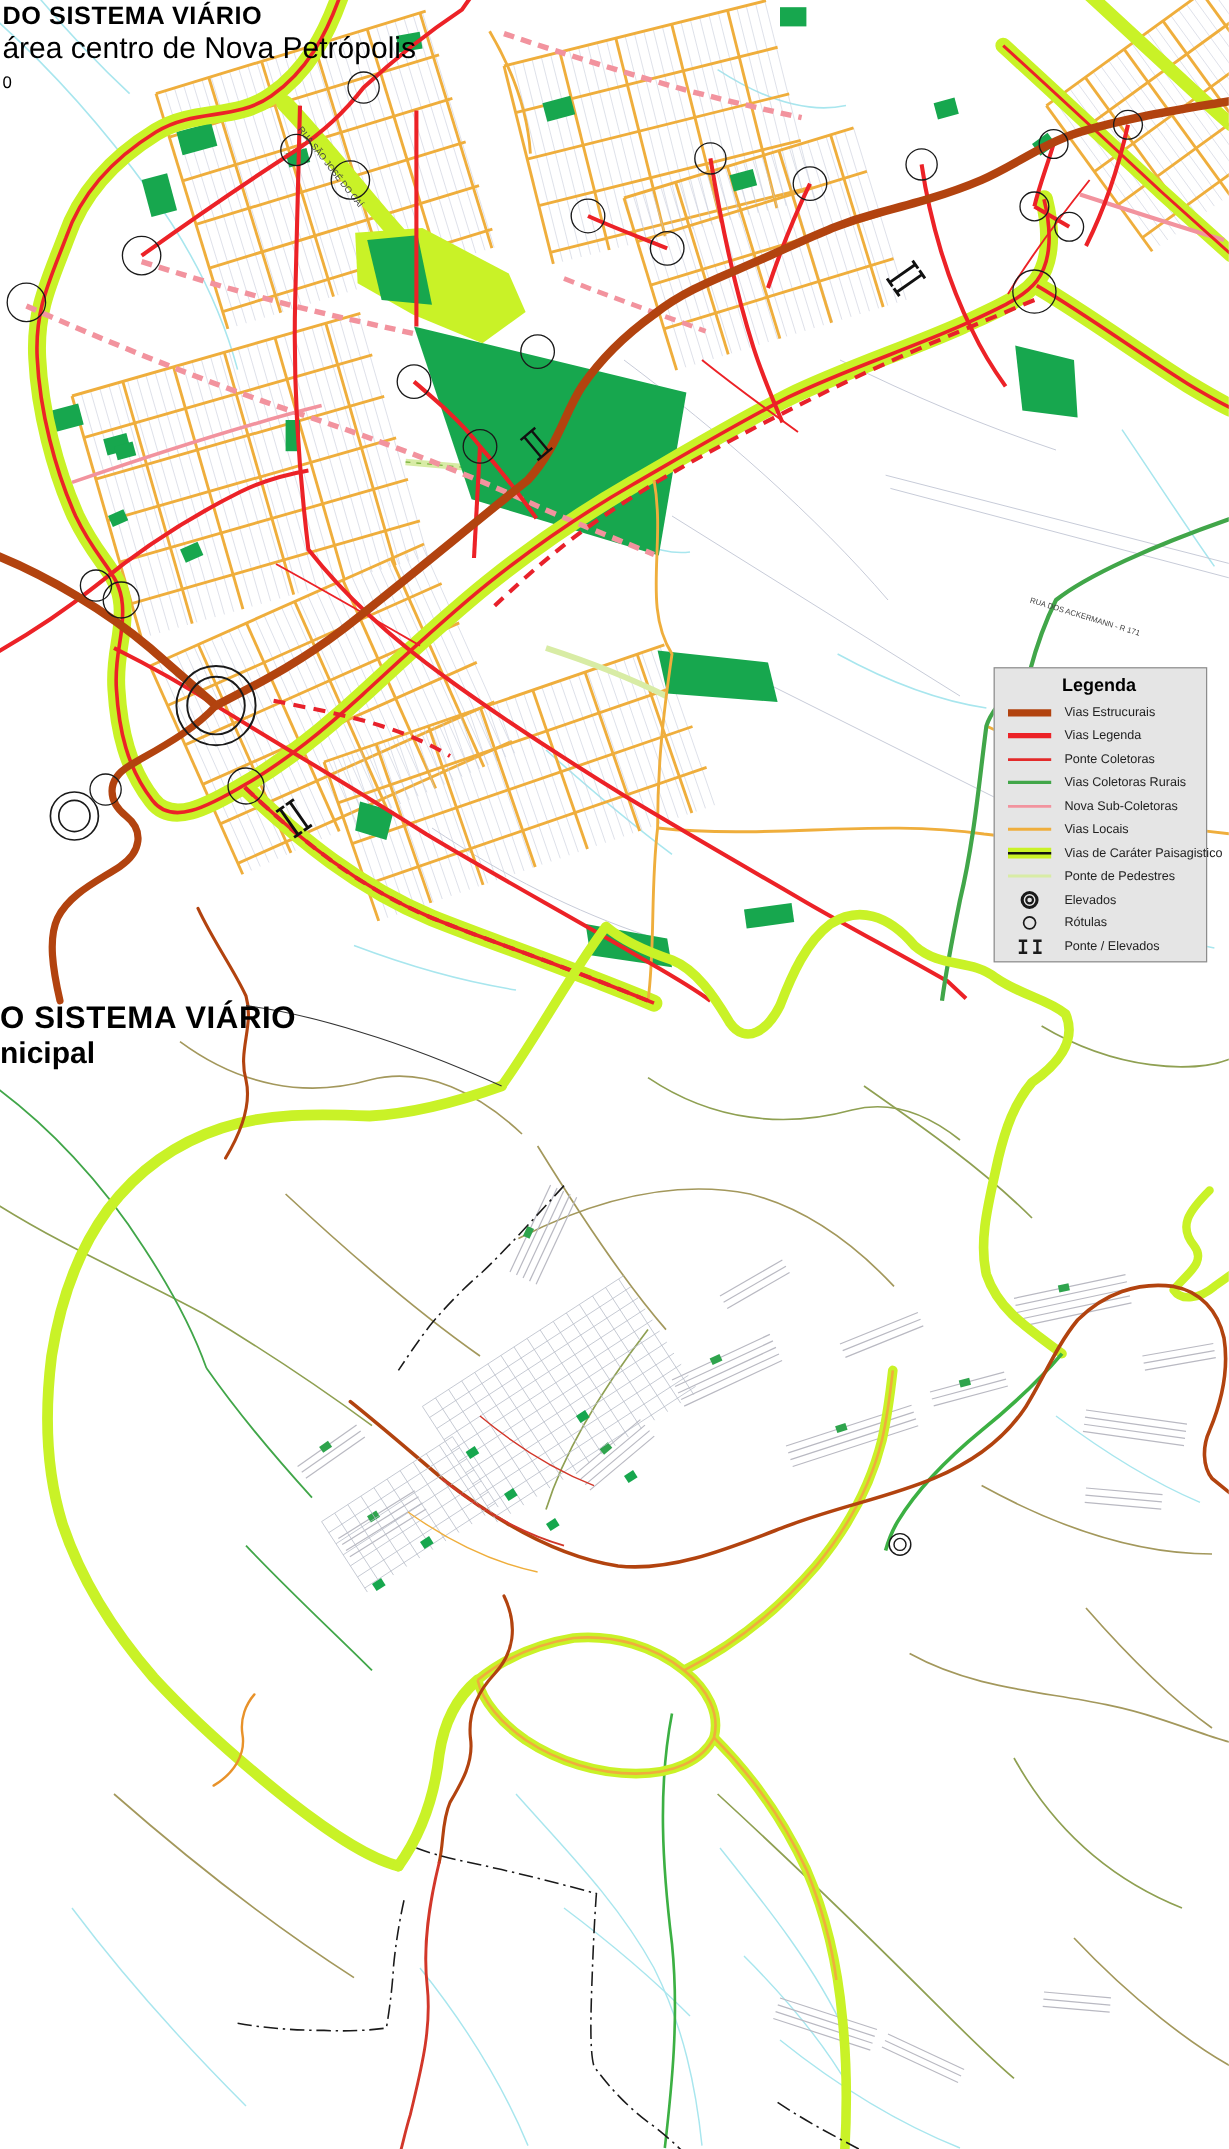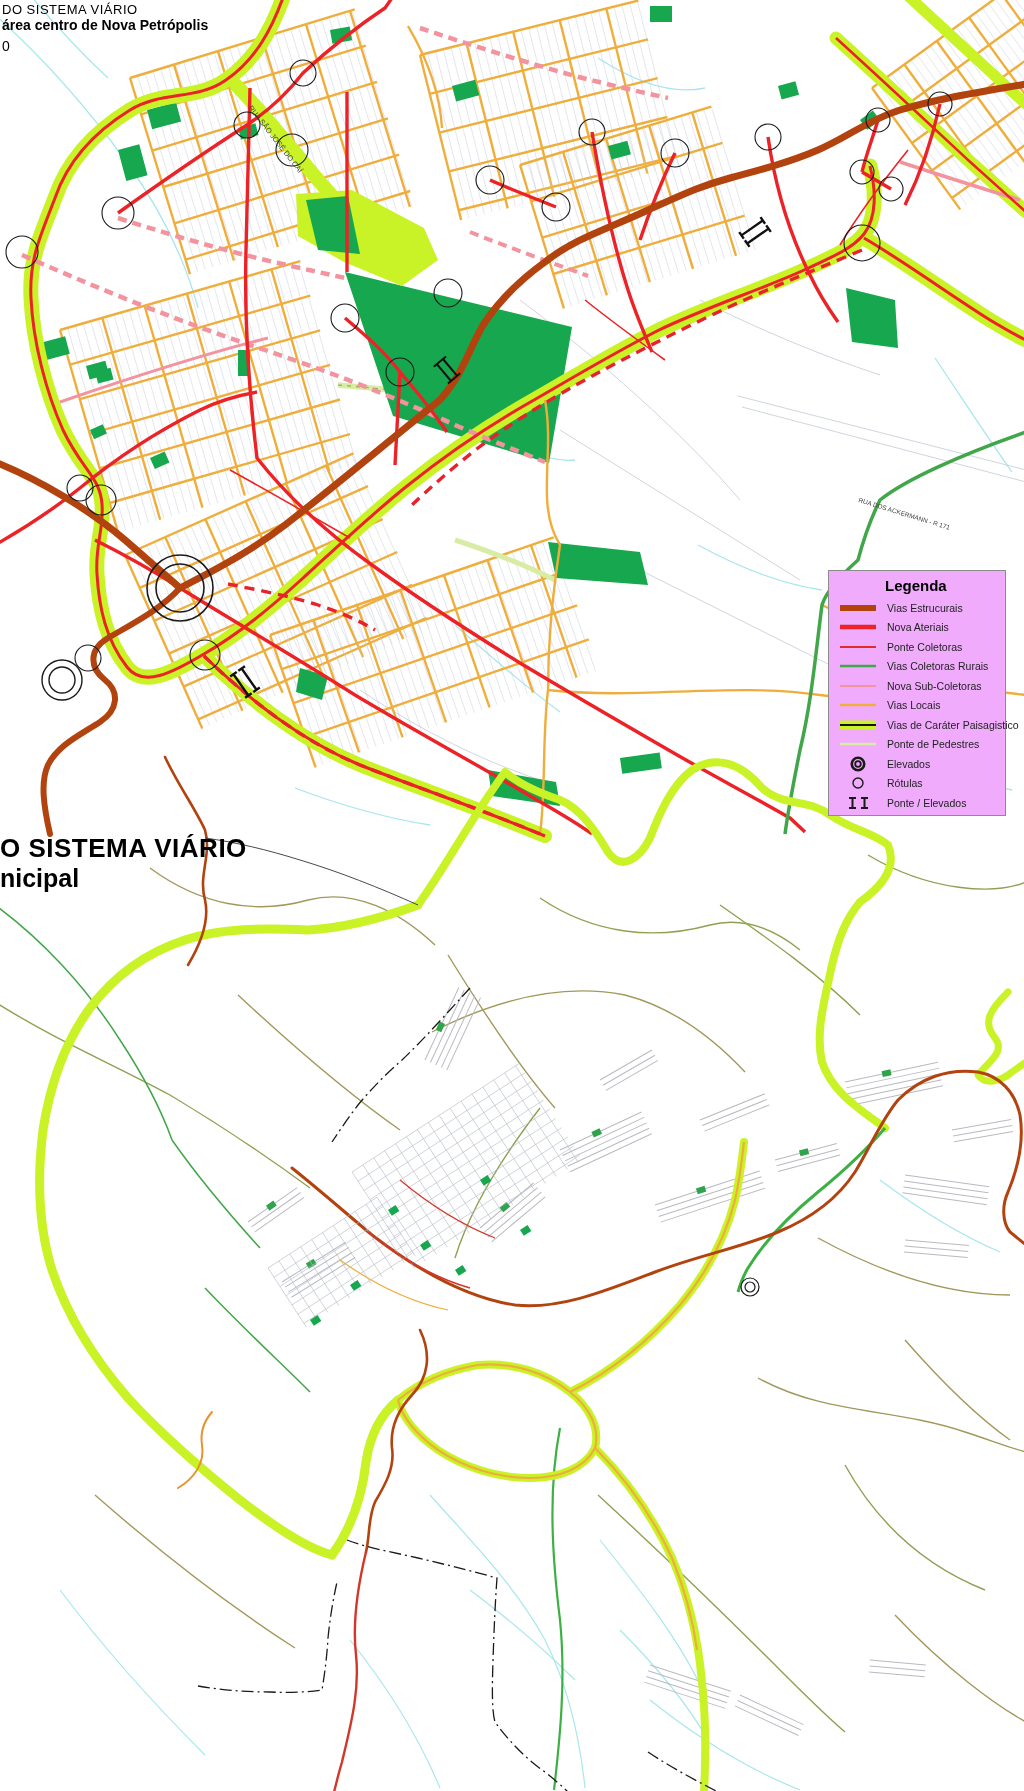--- a/index.html
+++ b/index.html
@@ -2,29 +2,29 @@
 <html><head>
 <meta charset="utf-8">
 <style>
   html,body{margin:0;padding:0;background:#ffffff;}
   body{width:1024px;height:1791px;position:relative;overflow:hidden;
        font-family:"Liberation Sans", sans-serif;}
   #map-svg{position:absolute;left:0;top:0;width:1024px;height:1791px;}
   
   .title-block{position:absolute;color:#000;z-index:5;}
   #title1{left:2px;top:2px;}
-  #title1 .l1{font-size:13px;font-weight:400;letter-spacing:.5px;white-space:nowrap;}
-  #title1 .l2{font-size:14px;font-weight:700;white-space:nowrap;}
+  #title1 .l1{font-size:21px;font-weight:700;letter-spacing:.5px;white-space:nowrap;}
+  #title1 .l2{font-size:25px;font-weight:400;white-space:nowrap;}
   #title1 .l3{font-size:14px;font-weight:400;margin-top:5px;}
   #title2{left:0px;top:833px;}
   #title2 .l1{font-size:26px;font-weight:800;letter-spacing:.5px;white-space:nowrap;text-align:right;}
   #title2 .l2{font-size:25px;font-weight:700;}
   
-  #legend{position:absolute;left:828px;top:570px;width:178px;height:246px;
-          background:#f0abfc;border:1px solid #8c8c8c;z-index:6;box-sizing:border-box;}
+  #legend{position:absolute;left:828px;top:556px;width:178px;height:246px;
+          background:#e5e5e5;border:1px solid #8c8c8c;z-index:6;box-sizing:border-box;}
   #legend .ltitle{font-size:15px;font-weight:800;color:#000;margin:6px 0 4px 56px;}
   .lrow{display:flex;align-items:center;height:19.5px;padding-left:8px;}
   .lswatch{width:42px;height:16px;flex:0 0 42px;}
   .llabel{font-size:10.5px;color:#222;margin-left:8px;white-space:nowrap;}
 </style>
 </head>
 <body>
 
 <svg id="map-svg" viewBox="0 0 1024 1791" xmlns="http://www.w3.org/2000/svg">
 
@@ -765,21 +765,21 @@
       <div class="lrow">
         <span class="lswatch"><svg viewBox="0 0 42 16" width="42" height="16">
             <line x1="3" y1="8" x2="39" y2="8" stroke="#B2430F" stroke-width="6"></line>
           </svg></span>
         <span class="llabel">Vias Estrucurais</span>
       </div>
       <div class="lrow">
         <span class="lswatch"><svg viewBox="0 0 42 16" width="42" height="16">
             <line x1="3" y1="8" x2="39" y2="8" stroke="#EC2227" stroke-width="4.5"></line>
           </svg></span>
-        <span class="llabel">Nova Ateriais</span>
+        <span class="llabel">Vias Legenda</span>
       </div>
       <div class="lrow">
         <span class="lswatch"><svg viewBox="0 0 42 16" width="42" height="16">
             <line x1="3" y1="8" x2="39" y2="8" stroke="#E32A2A" stroke-width="2.2"></line>
           </svg></span>
         <span class="llabel">Ponte Coletoras</span>
       </div>
       <div class="lrow">
         <span class="lswatch"><svg viewBox="0 0 42 16" width="42" height="16">
             <line x1="3" y1="8" x2="39" y2="8" stroke="#41A649" stroke-width="2.6"></line>

